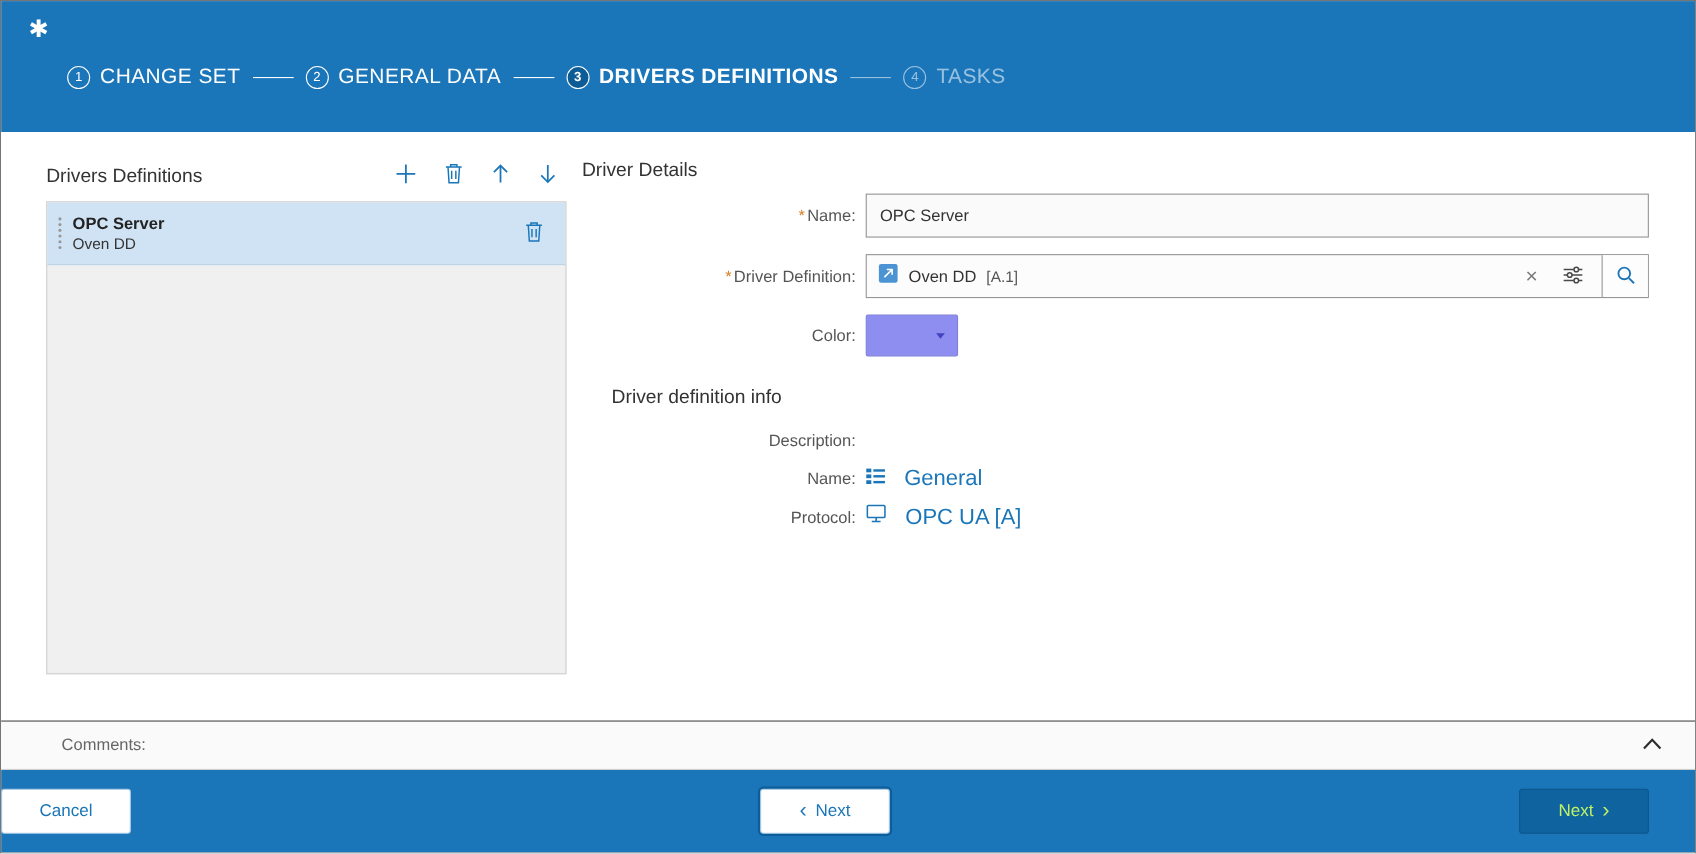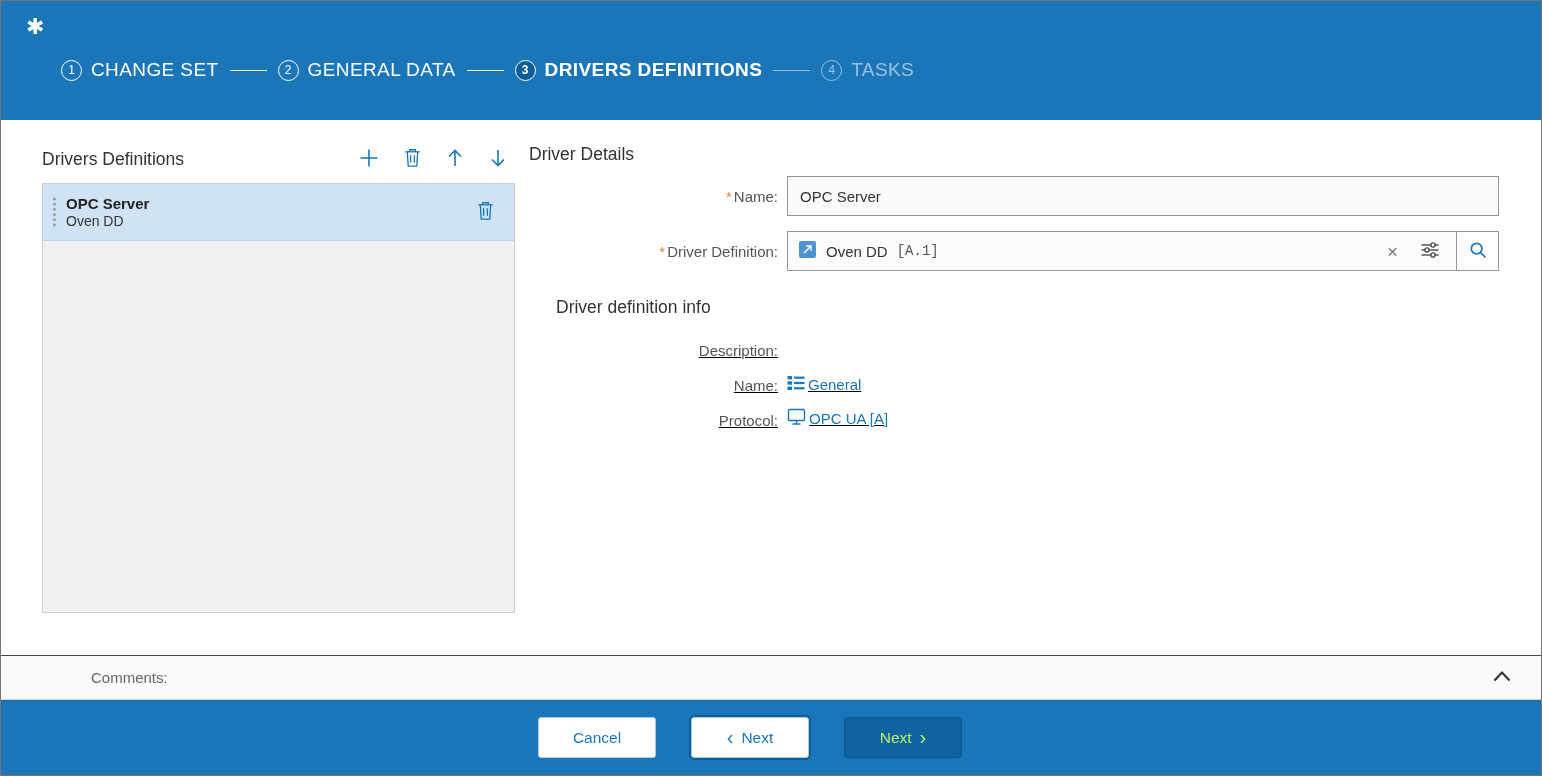--- a/index.html
+++ b/index.html
@@ -42,36 +42,36 @@
   .right{flex:1;margin-top:24px;padding:0 42px 0 14px;min-width:0;}
   .rt-title{font-size:17.5px;color:#333;margin-bottom:11px;}
   .frow{display:flex;align-items:center;margin-bottom:15px;}
   .flabel{width:258px;flex:0 0 auto;text-align:right;padding-right:9px;font-size:15px;color:#555;}
   .req{color:var(--required);margin-right:2px;}
   .fctrl{flex:1;display:flex;align-items:center;min-width:0;}
   .txtinput{width:100%;height:40px;background:#fafafa;border:1px solid #959595;font-family:inherit;font-size:15px;color:#333;padding:0 12px;}
   .combo-wrap{display:flex;width:100%;height:40px;border:1px solid #959595;background:#fcfcfc;}
   .combo{flex:1;display:flex;align-items:center;gap:9px;padding:0 10px;cursor:pointer;min-width:0;}
   .combo .val{font-size:15px;color:#333;white-space:nowrap;}
-  .combo .valsuf{font-size:14px;color:#555;white-space:nowrap;font-family:Liberation Mono, monospace;}
+  .combo .valsuf{font-size:14px;color:#555;white-space:nowrap;}
   .clearbtn{margin-left:auto;color:#777;font-size:19px;line-height:1;cursor:pointer;border:none;background:none;padding:0 7px;font-family:inherit;}
   .filterbtn{cursor:pointer;border:none;background:none;padding:0 6px;display:flex;}
   .searchbtn{width:42px;border:none;border-left:1px solid #959595;background:#fdfdfd;display:flex;align-items:center;justify-content:center;cursor:pointer;}
   .colorbtn{width:84px;height:38px;background:var(--swatch);border:1px solid #7f80dd;border-radius:2px;position:relative;cursor:pointer;}
   .colorbtn .caret{position:absolute;right:11px;top:16px;width:0;height:0;border-left:4.5px solid transparent;border-right:4.5px solid transparent;border-top:5.5px solid #4343c0;}
   .info-title{font-size:17.5px;color:#333;margin:26px 0 17px 27px;}
-  .irow{display:flex;align-items:flex-end;margin-bottom:11px;min-height:24px;text-decoration:underline;}
+  .irow{display:flex;align-items:center;margin-bottom:11px;min-height:24px;}
   .ival{display:flex;align-items:center;gap:7px;font-size:15px;color:#333;}
-  .ilink{display:flex;align-items:center;gap:3px;font-size:15px;color:var(--accent-blue);cursor:pointer;}
+  .ilink{display:flex;align-items:center;gap:17px;font-size:20px;color:var(--accent-blue);cursor:pointer;}
 
   
   .comments{flex:0 0 45px;border-top:1px solid #4a4a4a;border-bottom:1px solid #cfcfcf;background:#fafafa;display:flex;align-items:center;padding:0 26px 0 55px;}
-  .clabel{font-size:15px;color:#666;margin-left:35px;}
+  .clabel{font-size:15px;color:#666;}
   .collapse{margin-left:auto;background:none;border:none;cursor:pointer;display:flex;padding:4px;}
-  .footer{flex:0 0 75px;background:var(--header-blue);display:flex;align-items:center;justify-content:center;gap:35px;padding-right:42px;}
+  .footer{flex:0 0 75px;background:var(--header-blue);display:flex;align-items:center;justify-content:space-between;gap:35px;padding-right:42px;}
   .btn{height:41px;min-width:118px;border-radius:3px;font-size:15.5px;font-family:inherit;cursor:pointer;display:flex;align-items:center;justify-content:center;gap:8px;padding:0 18px;}
   .btn.cancel{background:#fff;color:var(--accent-blue);border:1px solid #a9cae4;}
   .btn.back{background:#fff;color:var(--accent-blue);border:1px solid #a9cae4;box-shadow:0 0 0 2px #0c5e9b;}
   .btn.next{background:var(--next-blue);color:#bef264;border:1px solid #0b568c;}
   .chev{font-size:20px;line-height:1;transform:translateY(-1px);}
 </style>
 </head>
 <body>
 
 <div class="page">
@@ -200,20 +200,28 @@
             <button class="searchbtn">
               <span><svg width="20" height="20" viewBox="0 0 20 20" fill="none" stroke="#1a76b8" stroke-width="1.7">
                     <circle cx="8.6" cy="8.6" r="5.3"></circle>
                     <path d="m12.8 12.8 4.7 4.7"></path>
                   </svg></span>
             </button>
           </span>
         </span>
       </div>
 
+      <div class="frow">
+        <span class="flabel">Color:</span>
+        <span class="fctrl">
+          <button class="colorbtn">
+            <span class="caret"></span>
+          </button>
+        </span>
+      </div>
 
       <div class="info-title">Driver definition info</div>
 
       <div class="irow">
         <span class="flabel">Description:</span>
         <span class="ival"></span>
       </div>
 
       <div class="irow">
         <span class="flabel">Name:</span>

